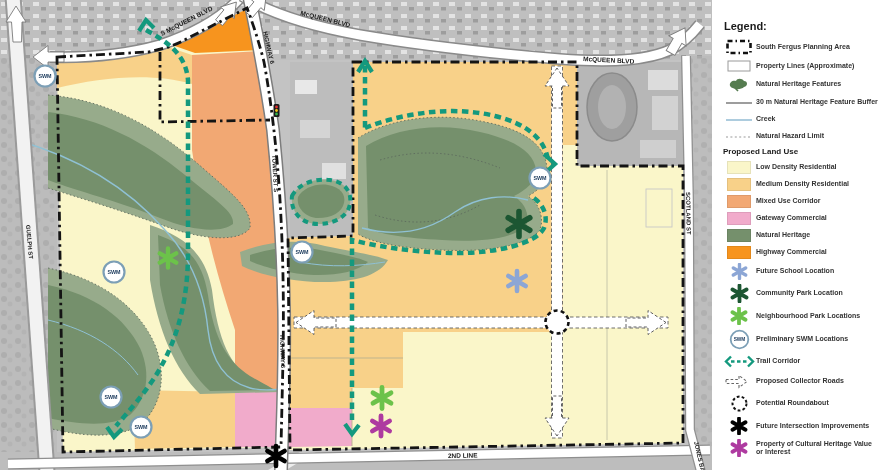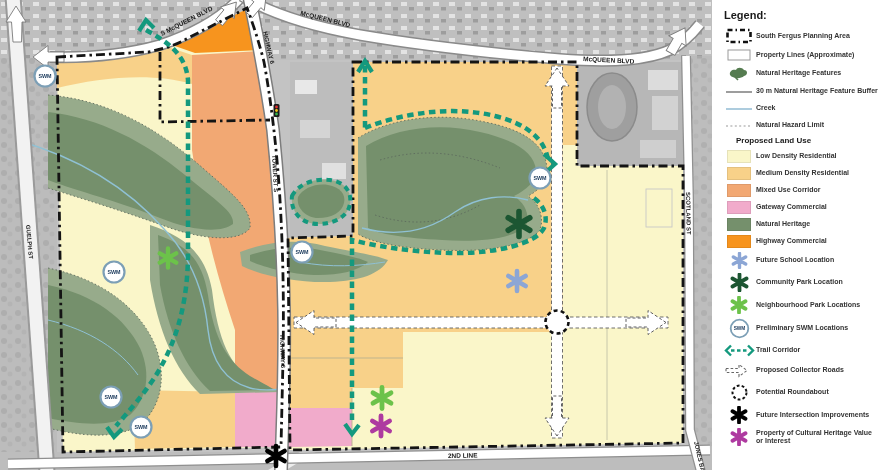--- a/index.html
+++ b/index.html
@@ -2,25 +2,25 @@
 <html><head>
 <meta charset="utf-8">
 <style>
   html,body{margin:0;padding:0;background:#fff;}
   .stage{position:relative;width:884px;height:470px;background:#fff;overflow:hidden;
          font-family:"Liberation Sans",sans-serif;}
   svg{font-family:"Liberation Sans",sans-serif;}
   .map-svg{position:absolute;left:0;top:0;}
   .legend{position:absolute;left:712px;top:0;width:172px;height:470px;background:#fff;
           box-sizing:border-box;padding:7px 2px 0 10px;}
-  .legend-title{font-size:11px;font-weight:bold;color:#1a1a1a;margin:2px 0 7px 2px;}
+  .legend-title{font-size:11px;font-weight:bold;color:#1a1a1a;margin:13px 0 7px 2px;}
   .lrow{display:flex;align-items:center;margin-bottom:4px;min-height:13px;}
   .licon{width:34px;flex:0 0 34px;display:flex;justify-content:center;align-items:center;}
   .ltext{font-size:7px;font-weight:bold;color:#333;line-height:1.2;}
-  .lsection{font-size:8px;font-weight:bold;color:#1a1a1a;margin:3px 0 5px 14px;}
+  .lsection{font-size:8px;font-weight:bold;color:#1a1a1a;margin:3px 0 5px 1px;}
   .swatch{display:inline-block;width:22px;height:11px;border:1px solid rgba(0,0,0,0.08);}
 </style>
 </head>
 <body>
 
 <div class="stage">
 
 <svg class="map-svg" width="884" height="470" viewBox="0 0 884 470">
   <defs>
     <pattern id="roofs" width="16" height="12" patternUnits="userSpaceOnUse">

